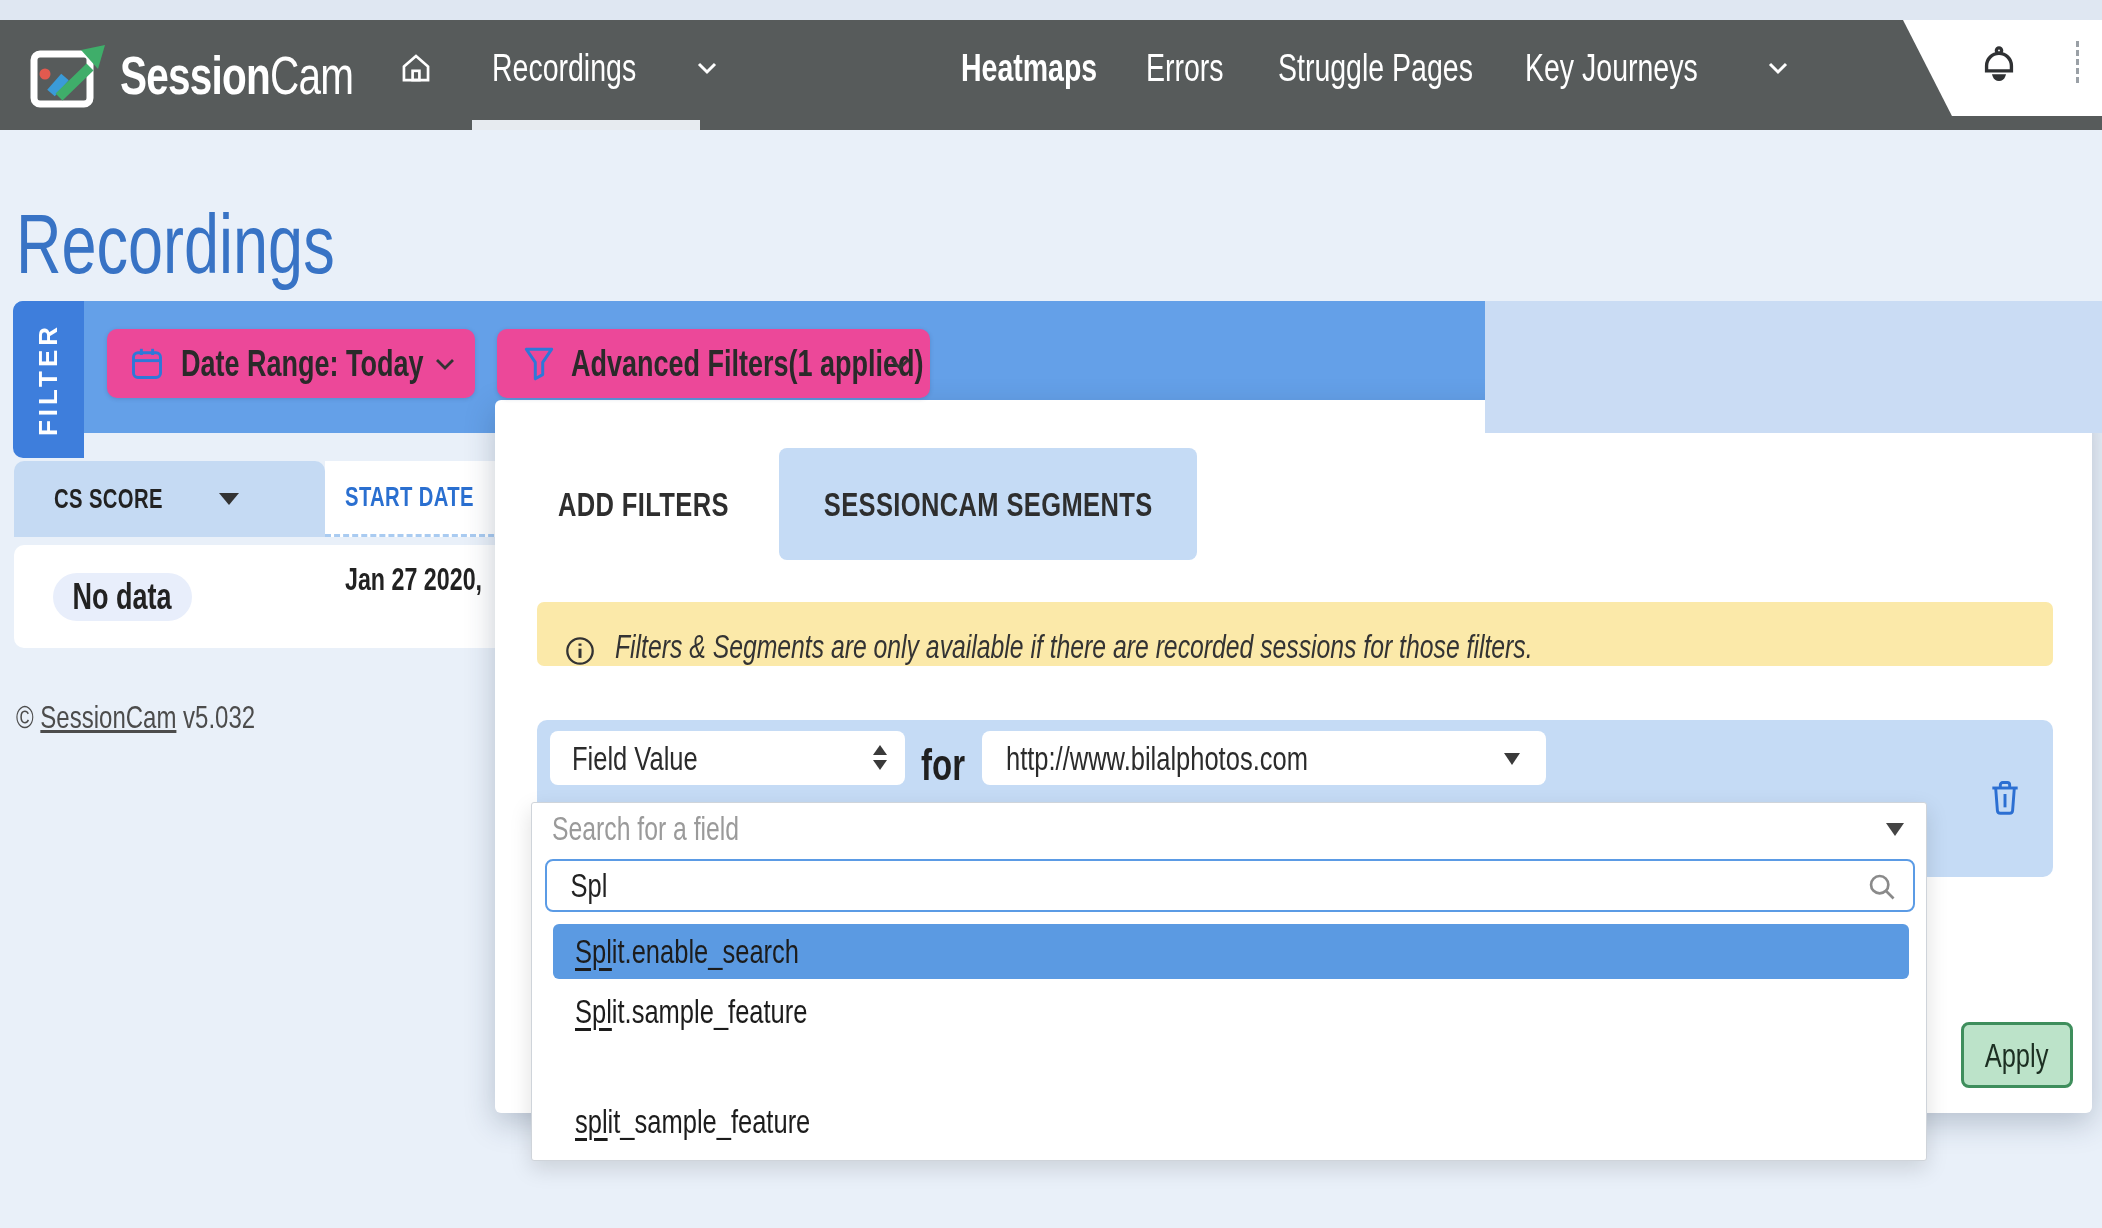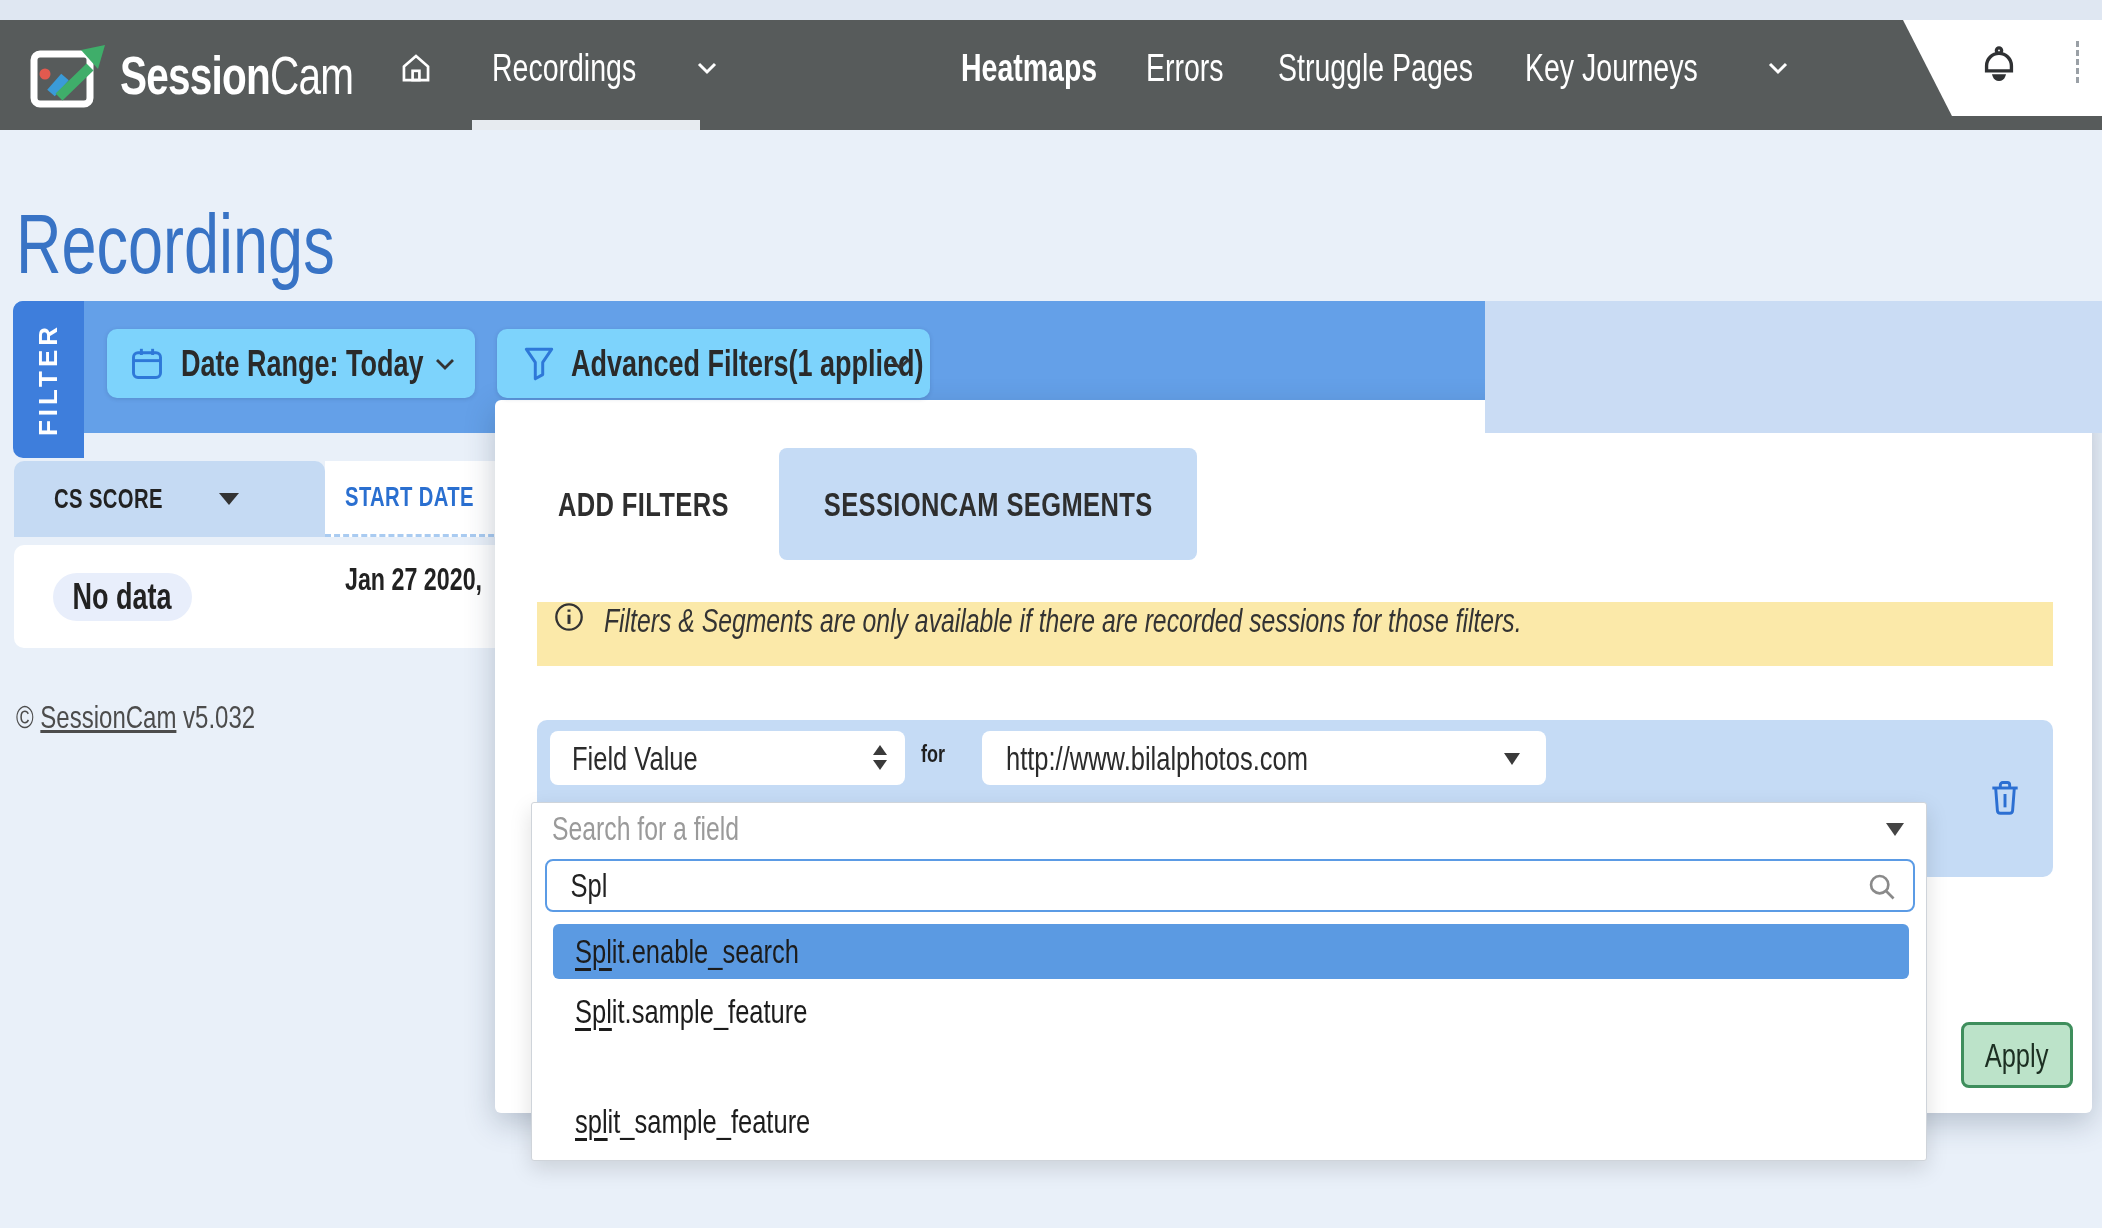--- a/index.html
+++ b/index.html
@@ -32,21 +32,21 @@
 
   
   .bar-main{left:13px;top:281px;width:1472px;height:132px;background:#64a0e8;
             border-radius:10px 0 0 10px;z-index:5;}
   .bar-light{left:1485px;top:281px;width:617px;height:132px;background:#cadcf4;z-index:30;}
   .filter-tab{left:13px;top:281px;width:71px;height:157px;background:#3e7edc;
               border-radius:10px 0 0 10px;z-index:31;display:flex;align-items:center;
               justify-content:center;}
   .filter-tab span{writing-mode:vertical-rl;transform:rotate(180deg);color:#fff;font-size:26px;
                    font-weight:700;letter-spacing:4px;}
-  .pillbtn{position:absolute;top:309px;height:69px;background:#7dd3fc;border-radius:10px;z-index:35;
+  .pillbtn{position:absolute;top:309px;height:69px;background:#ec4899;border-radius:10px;z-index:35;
            display:flex;align-items:center;box-shadow:0 1px 4px rgba(30,50,90,.18);cursor:pointer;}
   .btn-date{left:107px;width:368px;padding-left:22px;gap:16px;}
   .btn-adv{left:497px;width:433px;padding-left:26px;gap:16px;}
   .btn-label{font-size:36px;font-weight:600;color:#2a2a2a;}
   .btn-chev{position:absolute;right:20px;top:29px;}
   .searchbar{left:985px;top:309px;width:460px;height:72px;background:#fff;border-radius:10px;
              z-index:35;box-shadow:0 1px 4px rgba(30,50,90,.18);}
   .searchbar input{position:absolute;left:34px;top:6px;height:58px;width:420px;border:none;
                    outline:none;font-style:italic;font-size:33px;color:#555;background:transparent;
                    transform:scaleX(.75);transform-origin:0 50%;
@@ -75,37 +75,37 @@
 
   
   .panel{left:495px;top:380px;width:1597px;height:713px;background:#fff;border-radius:6px;
          box-shadow:0 10px 30px rgba(30,50,80,.25);z-index:20;text-decoration:underline;}
   .tab-add{position:absolute;left:63px;top:74px;height:60px;display:flex;align-items:center;cursor:pointer;}
   .tab-add span{font-size:34px;font-weight:700;color:#2e2e2e;letter-spacing:.5px;}
   .tab-seg{position:absolute;left:284px;top:48px;width:418px;height:112px;background:#c5dbf5;
            border-radius:8px;display:flex;align-items:center;justify-content:center;cursor:pointer;}
   .tab-seg span{font-size:34px;font-weight:700;color:#2e2e2e;letter-spacing:.5px;}
   .banner{position:absolute;left:42px;top:202px;width:1516px;height:64px;background:#fbe9a9;
-          border-radius:0;display:flex;align-items:flex-start;padding-left:17px;gap:20px;}
+          border-radius:7px;display:flex;align-items:flex-end;padding-left:28px;gap:20px;}
   .banner .t{font-size:33px;font-style:italic;color:#333;}
   .cond-row{position:absolute;left:42px;top:320px;width:1516px;height:157px;background:#c5dbf5;
             border-radius:10px;}
   .sel{position:absolute;top:11px;height:54px;background:#fff;border-radius:8px;display:flex;
        align-items:center;cursor:pointer;}
   .sel-field{left:13px;width:355px;padding-left:22px;}
   .sel-site{left:445px;width:564px;padding-left:24px;}
   .sel .t{font-size:34px;color:#2b2b2b;}
   .spinner{position:absolute;right:18px;top:14px;display:flex;flex-direction:column;gap:5px;align-items:center;}
   .tri-up{width:0;height:0;border-left:7px solid transparent;border-right:7px solid transparent;
           border-bottom:10px solid #3a3a3a;}
   .tri-down{width:0;height:0;border-left:7px solid transparent;border-right:7px solid transparent;
             border-top:10px solid #3a3a3a;}
   .caret-down{width:0;height:0;border-left:8px solid transparent;border-right:8px solid transparent;
               border-top:12px solid #3a3a3a;}
-  .for-label{position:absolute;left:384px;top:20px;font-size:24px;font-weight:600;color:#1f1f1f;}
+  .for-label{position:absolute;left:384px;top:20px;font-size:44px;font-weight:600;color:#1f1f1f;}
   .trash-btn{position:absolute;left:1448px;top:56px;width:40px;height:44px;display:flex;
              align-items:center;justify-content:center;cursor:pointer;color:#2c6fd2;}
   .hidden-blue-btn{position:absolute;left:42px;top:626px;width:80px;height:64px;background:#4089e4;
                    border-radius:8px;z-index:2;}
   .combo{position:absolute;left:36px;top:402px;width:1396px;height:359px;background:#fff;
          border:1px solid #cfd4da;border-radius:3px;box-shadow:0 8px 22px rgba(0,0,0,.13);z-index:3;}
   .combo-head{position:absolute;left:0;top:0;width:100%;height:52px;display:flex;align-items:center;
               padding-left:20px;cursor:pointer;}
   .combo-head .t{font-size:33px;color:#9a9a9a;}
   .combo-caret{position:absolute;right:22px;top:20px;width:0;height:0;border-left:9px solid transparent;

